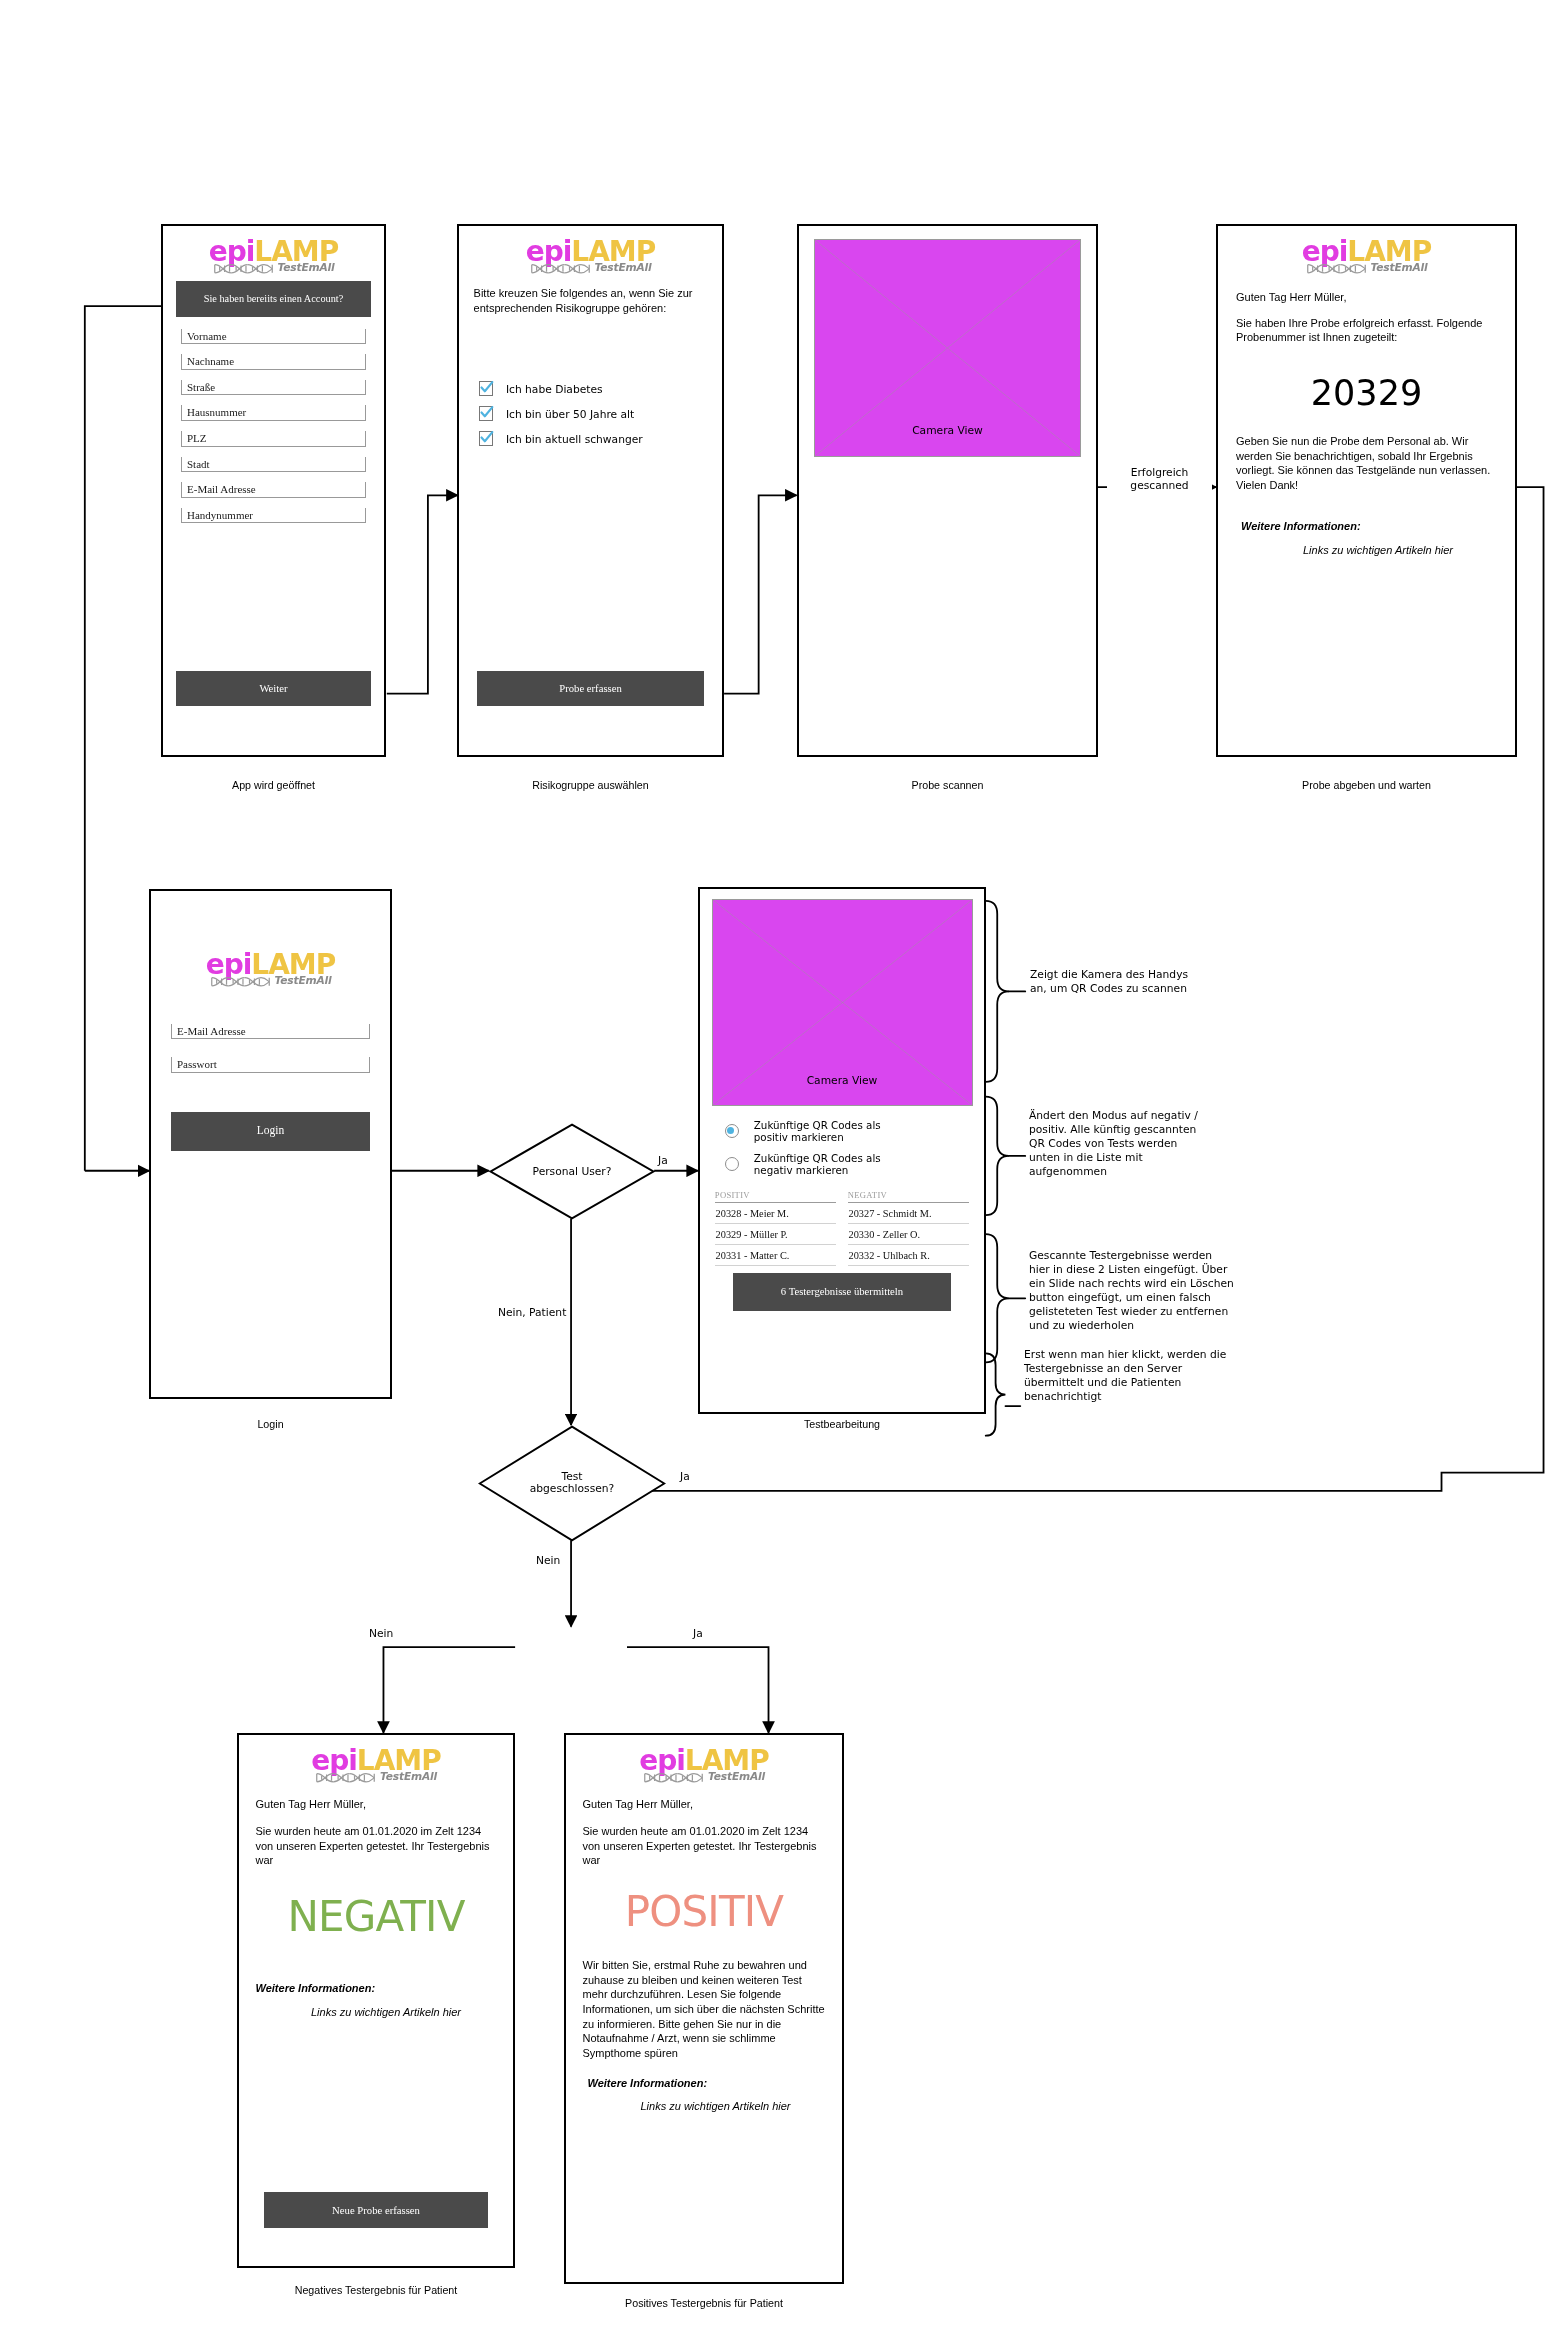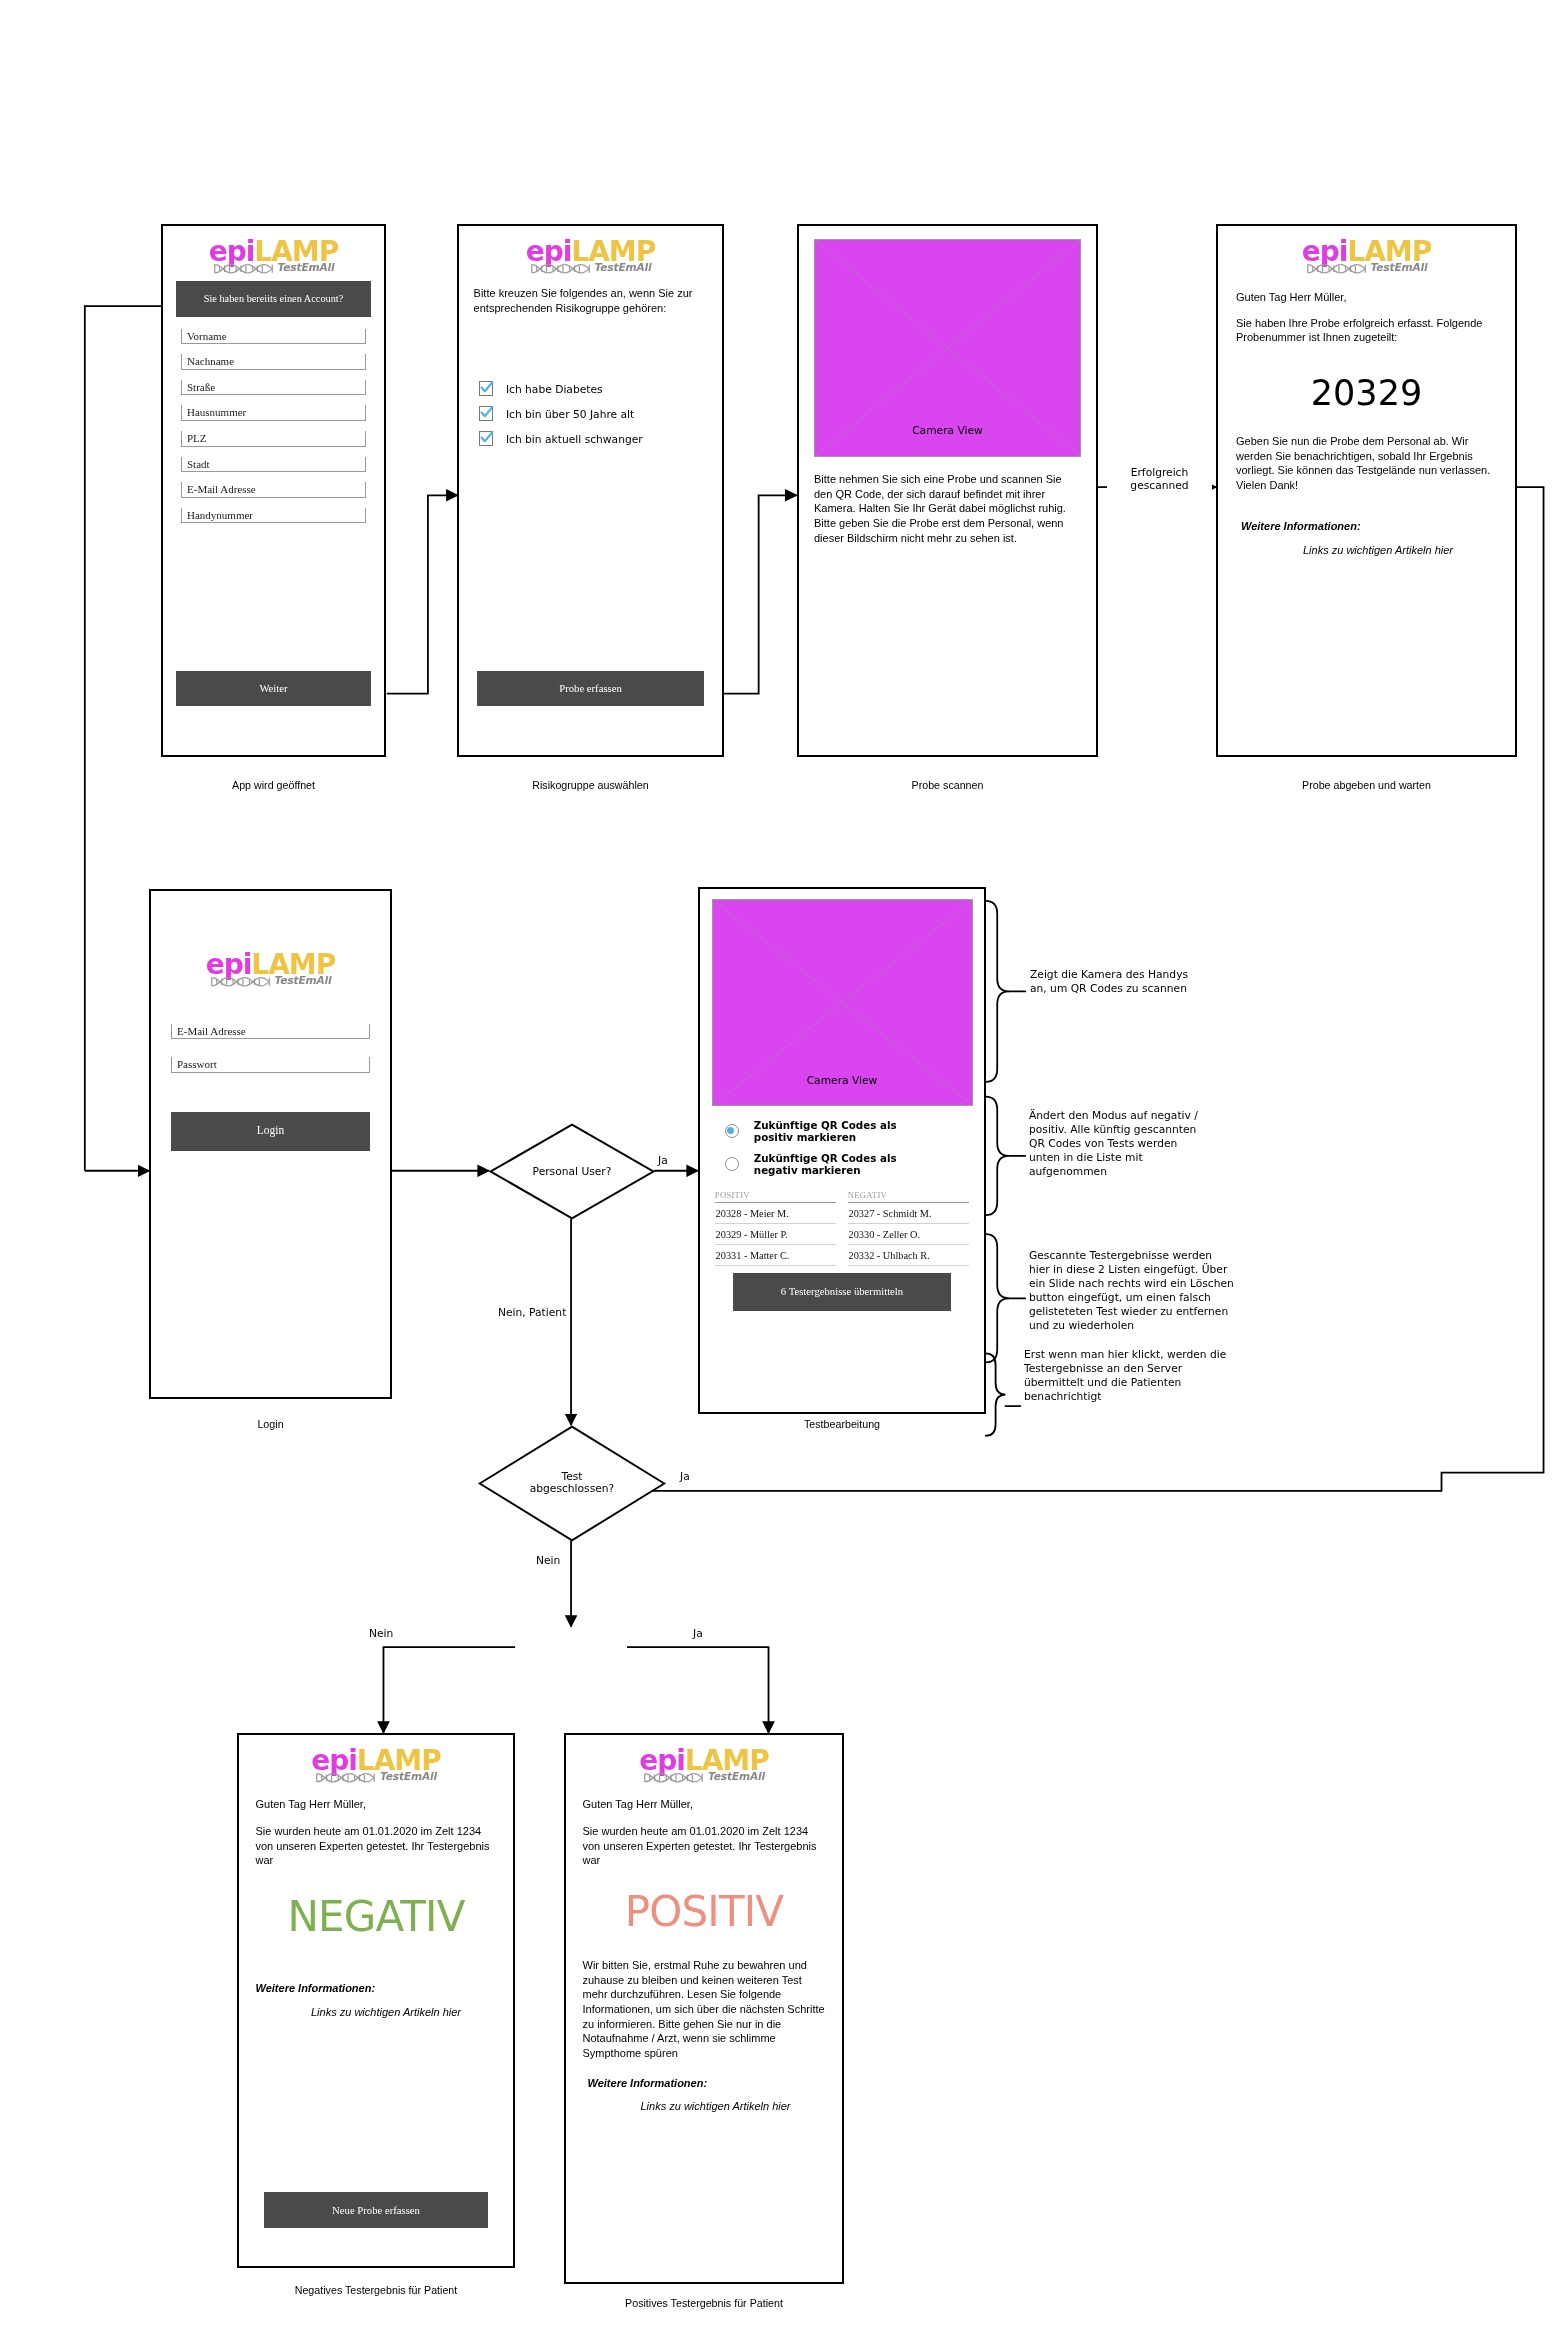--- a/index.html
+++ b/index.html
@@ -147,21 +147,20 @@
   }
 
   
   .radio-row{
     display:flex;
     align-items:center;
     gap:15px;
     margin-bottom:8.2px;
     padding-left:13px;
     cursor:pointer;
-    font-weight:bold;
   }
   .radio-o{
     width:12.3px;height:12.3px;border-radius:50%;
     border:1.2px solid #8d8d8d;
     background:#fff;
     flex:0 0 auto;
     position:relative;
   }
   .radio-o.on::after{
     content:"";
@@ -469,21 +468,20 @@
 
   <div class="card" style="left:797px; top:224px; width:301px; height:533px;">
     <div class="card-inner" style="padding:13px 15px;">
       <div class="camera" style="width:100%; height:218px;">
         <svg viewBox="0 0 100 100" preserveAspectRatio="none">
           <line x1="0" y1="0" x2="100" y2="100" stroke="#9a9a9a" stroke-width="0.45" vector-effect="non-scaling-stroke"></line>
           <line x1="100" y1="0" x2="0" y2="100" stroke="#9a9a9a" stroke-width="0.45" vector-effect="non-scaling-stroke"></line>
         </svg>
         <div class="camera-cap">Camera View</div>
       </div>
-      <div class="body-text" style="margin-top:15px;">Bitte nehmen Sie sich eine Probe und scannen Sie den QR Code, der sich darauf befindet mit ihrer Kamera. Halten Sie Ihr Gerät dabei möglichst ruhig. Bitte geben Sie die Probe erst dem Personal, wenn dieser Bildschirm nicht mehr zu sehen ist.</div>
     </div>
   </div>
   <div class="caption" style="left:797px; top:778px; width:301px;">Probe scannen</div>
 
   <div class="edge-label" style="left:1107px; top:467px; width:105px; text-align:center; white-space:normal;">Erfolgreich gescanned</div>
 
   <div class="card" style="left:1216px; top:224px; width:301px; height:533px;">
     <div class="card-inner" style="padding:11.5px 18px;">
       <div class="logo">
         <div class="logo-word">

